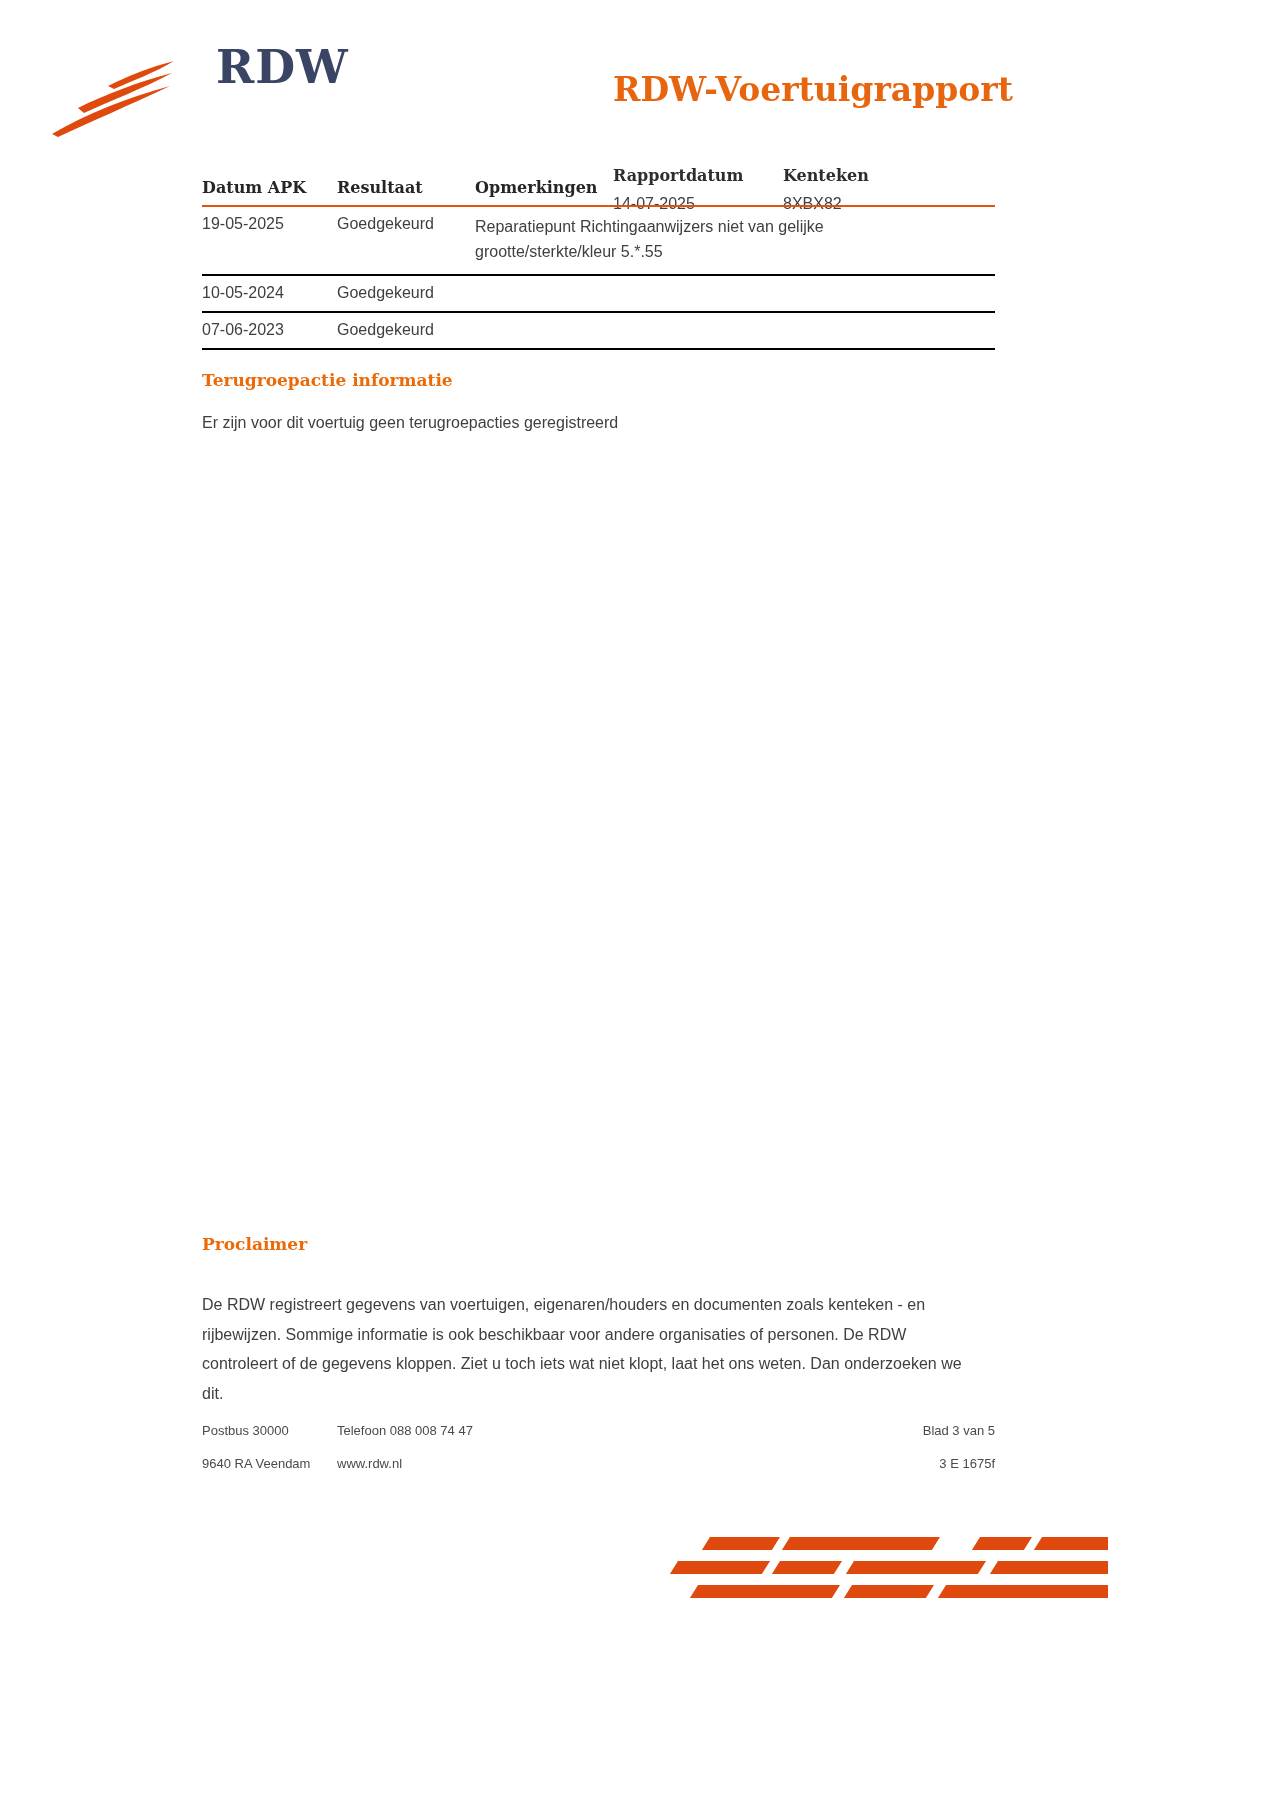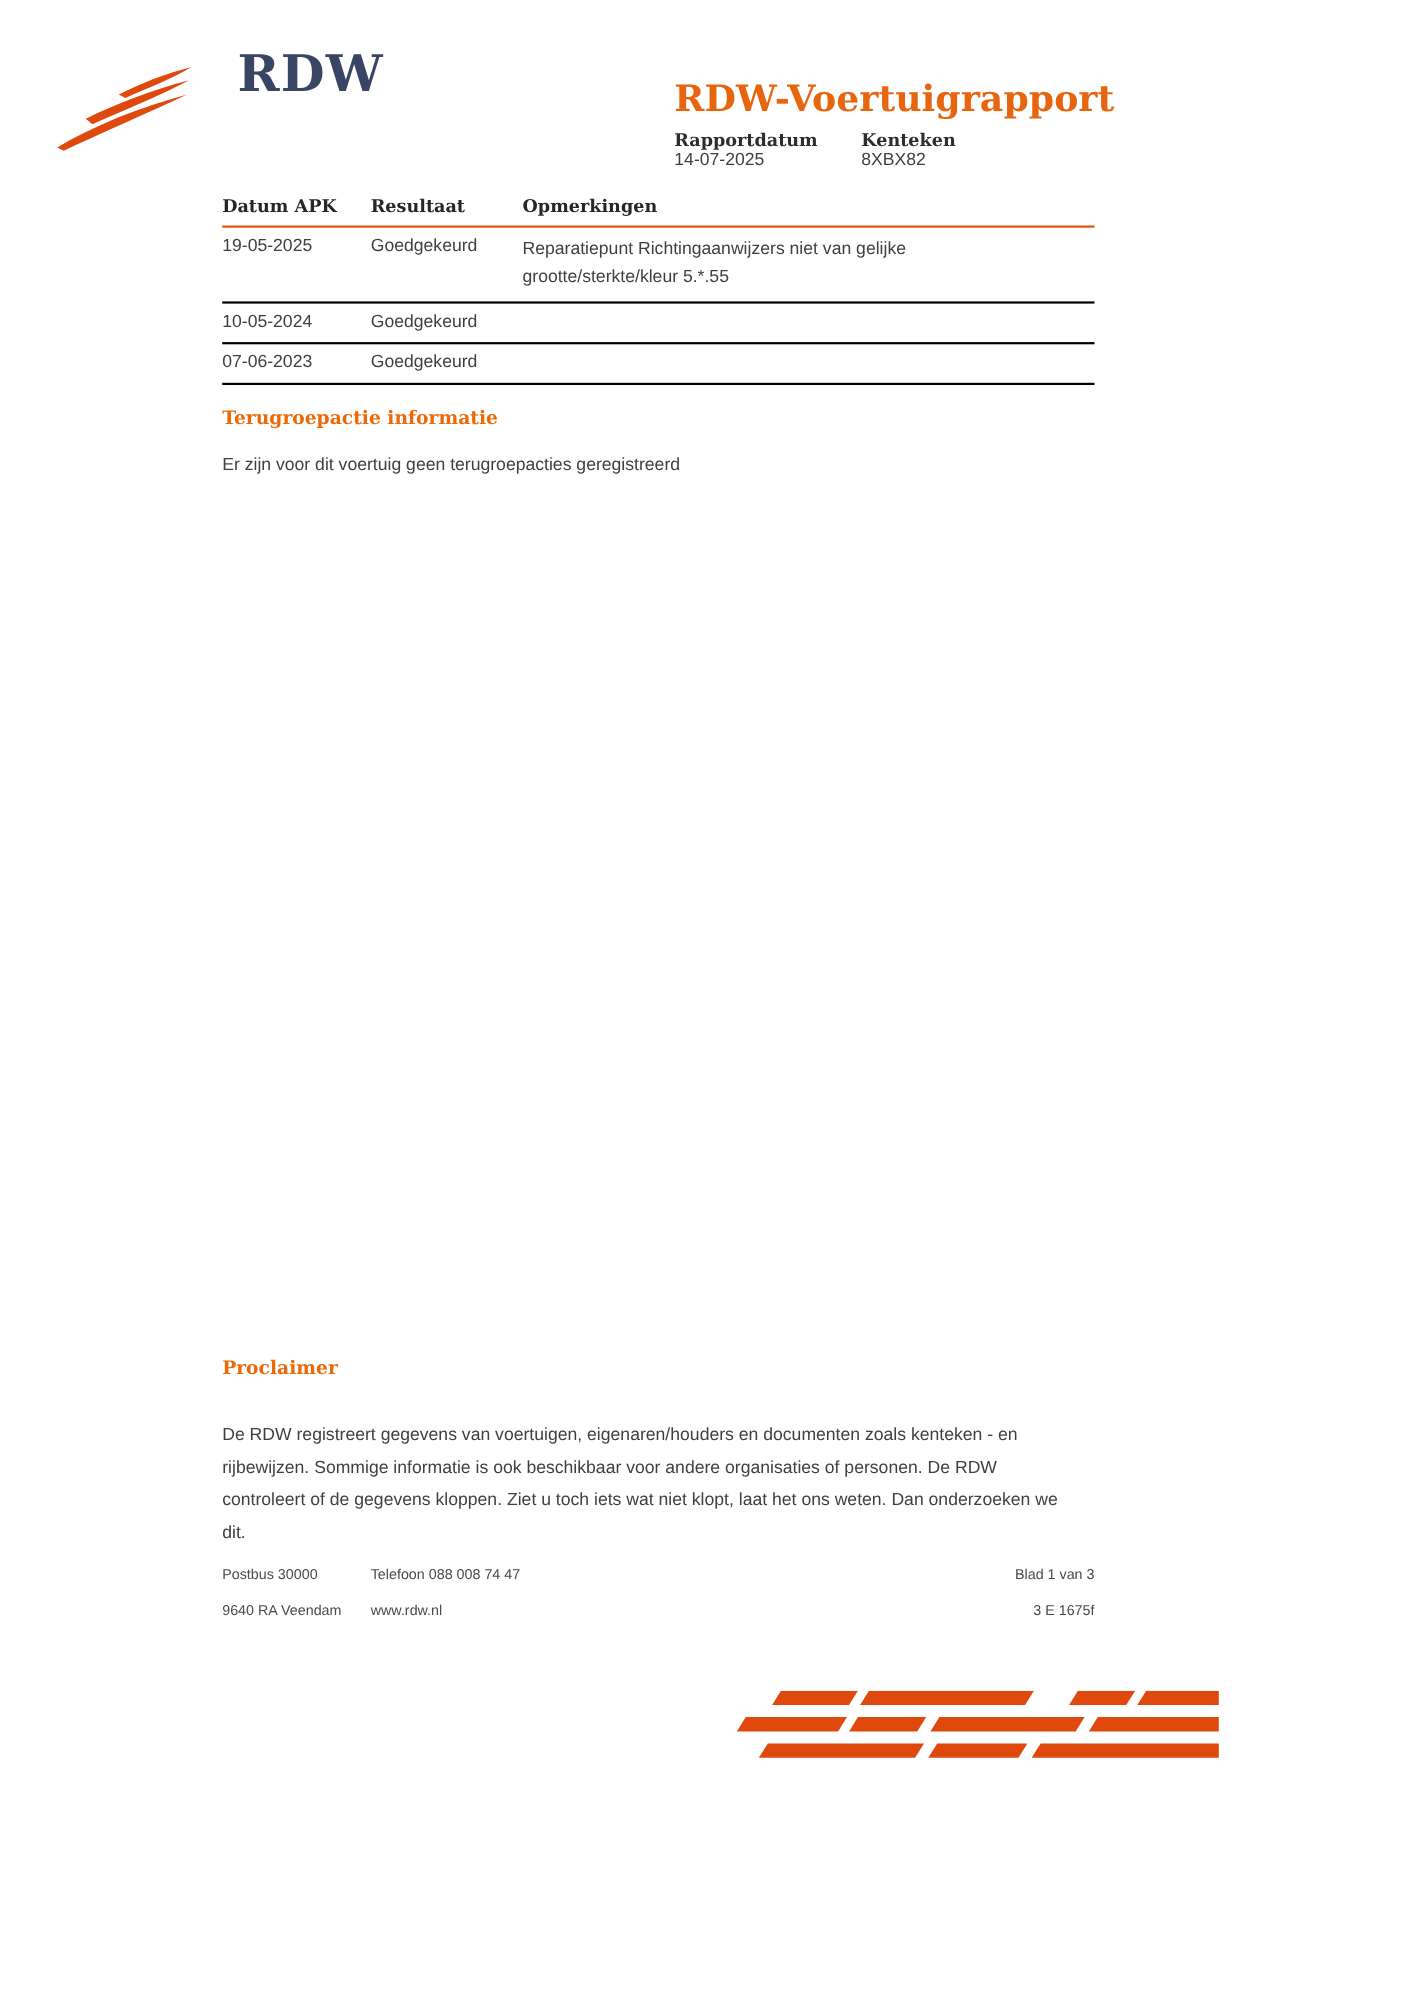--- a/index.html
+++ b/index.html
@@ -18,22 +18,22 @@
     font-size: 46px; color: #3a4464; letter-spacing: 1px;
   }
   .report-title {
     position: absolute; left: 613px; top: 48px;
     font-family: "DejaVu Serif", serif; font-weight: 700;
     font-size: 33px; color: #e8650f; white-space: nowrap;
   }
   .meta { position: absolute; left: 613px; top: 118px; display: flex; }
   .meta-col { width: 170px; }
   .meta-col.second { width: auto; }
-  .meta-label { font-family: "DejaVu Serif", serif; font-weight: 700; font-size: 16px; color: #2d2d2d; }
-  .meta-value { font-size: 16px; color: #3f3f3f; }
+  .meta-label { font-family: "DejaVu Serif", serif; font-weight: 700; font-size: 16px; color: #2d2d2d; margin-top: 48px; }
+  .meta-value { margin-top: 10px; font-size: 16px; color: #3f3f3f; }
 
   
   .apk-table { position: absolute; left: 202px; top: 178px; width: 793px; font-size: 16px; }
   .apk-row { display: grid; grid-template-columns: 135px 138px 1fr; align-items: start; }
   .apk-head { padding-bottom: 8px; border-bottom: 2px solid #e4530e; }
   .apk-head .cell { font-family: "DejaVu Serif", serif; font-weight: 700; font-size: 16px; color: #262626; }
   .apk-body .apk-row { padding: 8px 0 9px; border-bottom: 2px solid #000000; }
   .cell-opm { max-width: 385px; line-height: 1.55; }
 
   
@@ -105,21 +105,21 @@
 
 <div class="section-proclaimer">
   <div class="section-title">Proclaimer</div>
   <div class="section-text">De RDW registreert gegevens van voertuigen, eigenaren/houders en documenten zoals kenteken - en rijbewijzen. Sommige informatie is ook beschikbaar voor andere organisaties of personen. De RDW controleert of de gegevens kloppen. Ziet u toch iets wat niet klopt, laat het ons weten. Dan onderzoeken we dit.</div>
 </div>
 
 <div class="footer">
   <div class="footer-row">
     <div>Postbus 30000</div>
     <div>Telefoon 088 008 74 47</div>
-    <div class="right">Blad 1 van 3</div>
+    <div class="right">Blad 3 van 5</div>
   </div>
   <div class="footer-row">
     <div>9640 RA Veendam</div>
     <div>www.rdw.nl</div>
     <div class="right">3 E 1675f</div>
   </div>
 </div>
 
 <svg class="bottom-stripes" viewBox="0 0 440 64" aria-hidden="true">
   <g fill="#e0490e">

